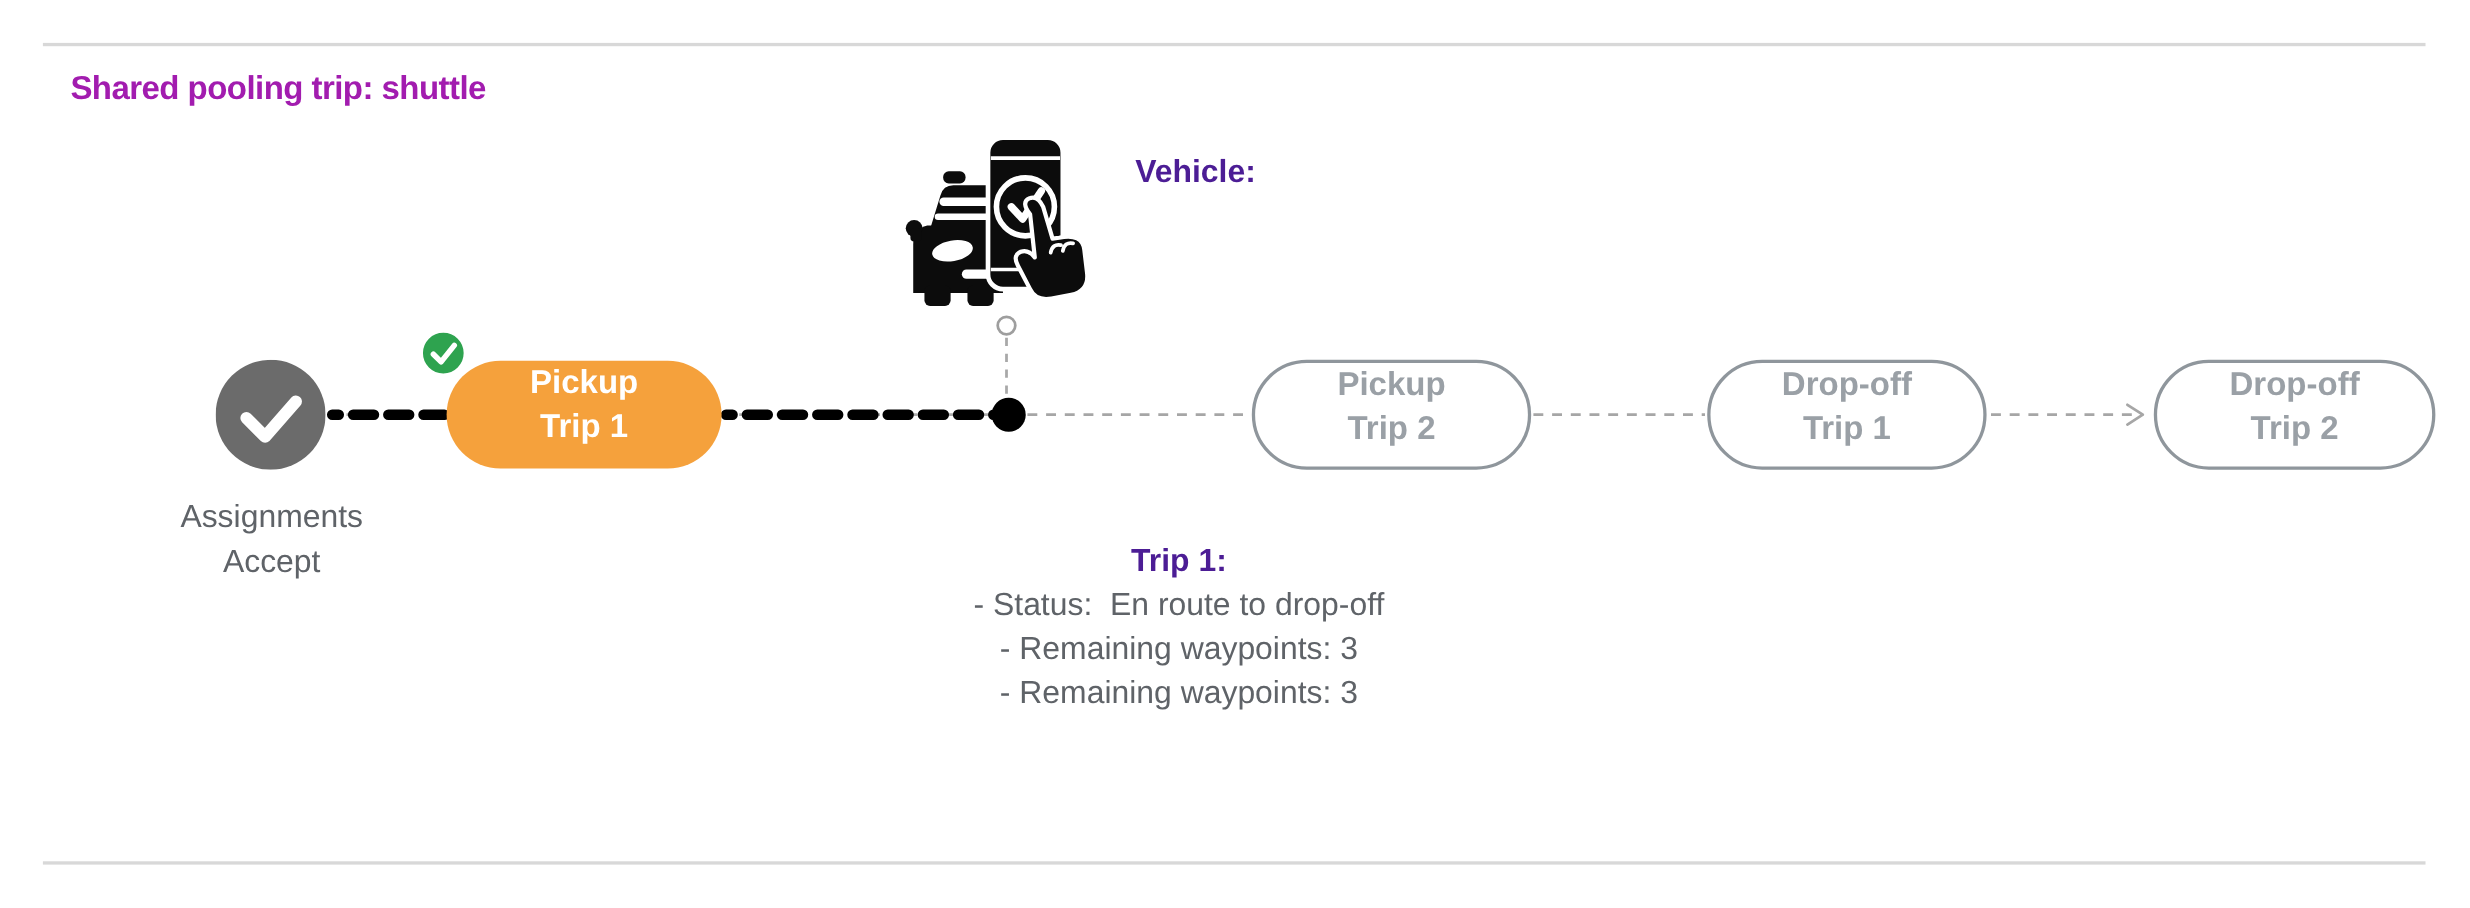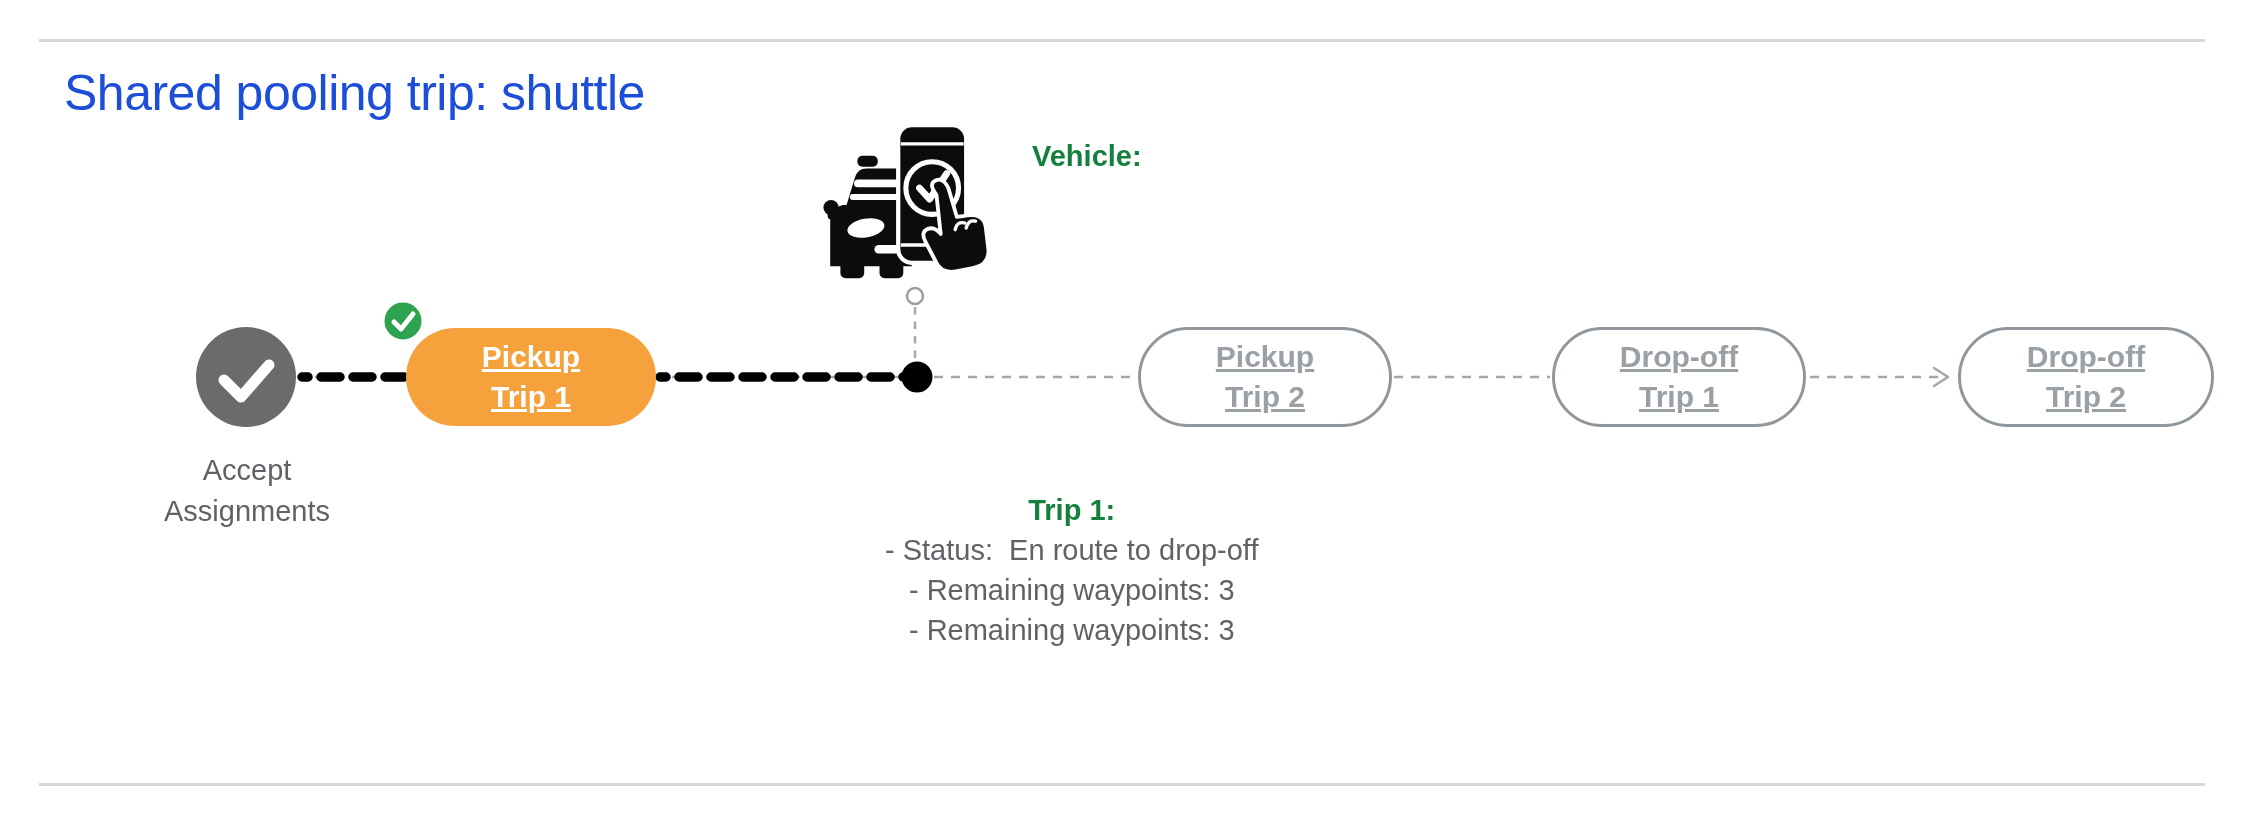--- a/index.html
+++ b/index.html
@@ -7,56 +7,56 @@
     width:2245px;height:825px;position:relative;overflow:hidden;
     font-family:"Liberation Sans","DejaVu Sans",sans-serif;
     -webkit-font-smoothing:antialiased;
   }
   .abs{position:absolute;}
   .divider{position:absolute;left:39px;width:2166px;height:3px;background:#d8d8d8;}
   .divider.top{top:39px;}
   .divider.bottom{top:783px;}
   .title{
     position:absolute;left:64px;top:64px;margin:0;
-    font-size:50px;font-weight:400;color:#1d4ed8;letter-spacing:-0.5px;
+    font-size:30px;font-weight:700;color:#a21caf;letter-spacing:-0.5px;
   }
   svg.lines{position:absolute;left:0;top:0;z-index:1;}
   .layer{position:absolute;z-index:2;}
 
   
   .start-node{left:196px;top:327px;width:100px;height:100px;}
   .start-label{
     left:122px;top:450px;width:250px;text-align:center;
     font-size:29px;line-height:41px;color:#5f6368;
   }
 
   
   .pill{
     box-sizing:border-box;border-radius:52px;
-    display:flex;flex-direction:column;align-items:center;justify-content:center;
-    font-size:30px;font-weight:700;line-height:40px;text-align:center;text-decoration:underline;
+    display:flex;flex-direction:column;align-items:center;justify-content:flex-start;
+    font-size:30px;font-weight:700;line-height:40px;text-align:center;
   }
   .pill.active{
     left:406px;top:328px;width:250px;height:98px;
     background:#F5A13C;color:#ffffff;
   }
   .pill.pending{
     background:#ffffff;border:3px solid #8f969c;color:#9aa0a6;
     top:327px;width:254px;height:100px;
   }
   .pill.pt2{left:1138px;}
   .pill.dt1{left:1552px;}
   .pill.dt2{left:1958px;width:256px;}
 
   .badge{left:381px;top:299px;width:44px;height:44px;z-index:3;}
 
   .vehicle-icon{left:820px;top:120px;width:170px;height:165px;}
 
   .info{color:#5f6368;font-size:29px;}
-  .info .b{font-weight:700;color:#15803d;}
+  .info .b{font-weight:700;color:#4c1d95;}
   .info div{white-space:pre;}
   .vehicle-info{left:1032px;top:136px;line-height:41px;}
   .trip-info{left:885px;top:490px;line-height:40px;text-align:center;}
 </style>
 </head>
 <body>
 
 <div class="divider top"></div>
 <div class="divider bottom"></div>
 
@@ -79,22 +79,22 @@
   <circle cx="917" cy="377" r="15.5" fill="#000"></circle>
 </svg>
 
 <div class="layer abs start-node">
   <svg width="100" height="100" viewBox="0 0 100 100">
     <circle cx="50" cy="50" r="50" fill="#6b6b6b"></circle>
     <path d="M28,53 L45,70 L73,38" fill="none" stroke="#fff" stroke-width="11" stroke-linecap="round" stroke-linejoin="round"></path>
   </svg>
 </div>
 <div class="layer abs start-label">
+  <div>Assignments</div>
   <div>Accept</div>
-  <div>Assignments</div>
 </div>
 
 <div class="layer abs pill active">
   <span>Pickup</span>
   <span>Trip 1</span>
 </div>
 
 <div class="layer abs badge">
   <svg width="44" height="44" viewBox="0 0 44 44">
     <circle cx="22" cy="22" r="20" fill="#2ea34f" stroke="#fff" stroke-width="3"></circle>

